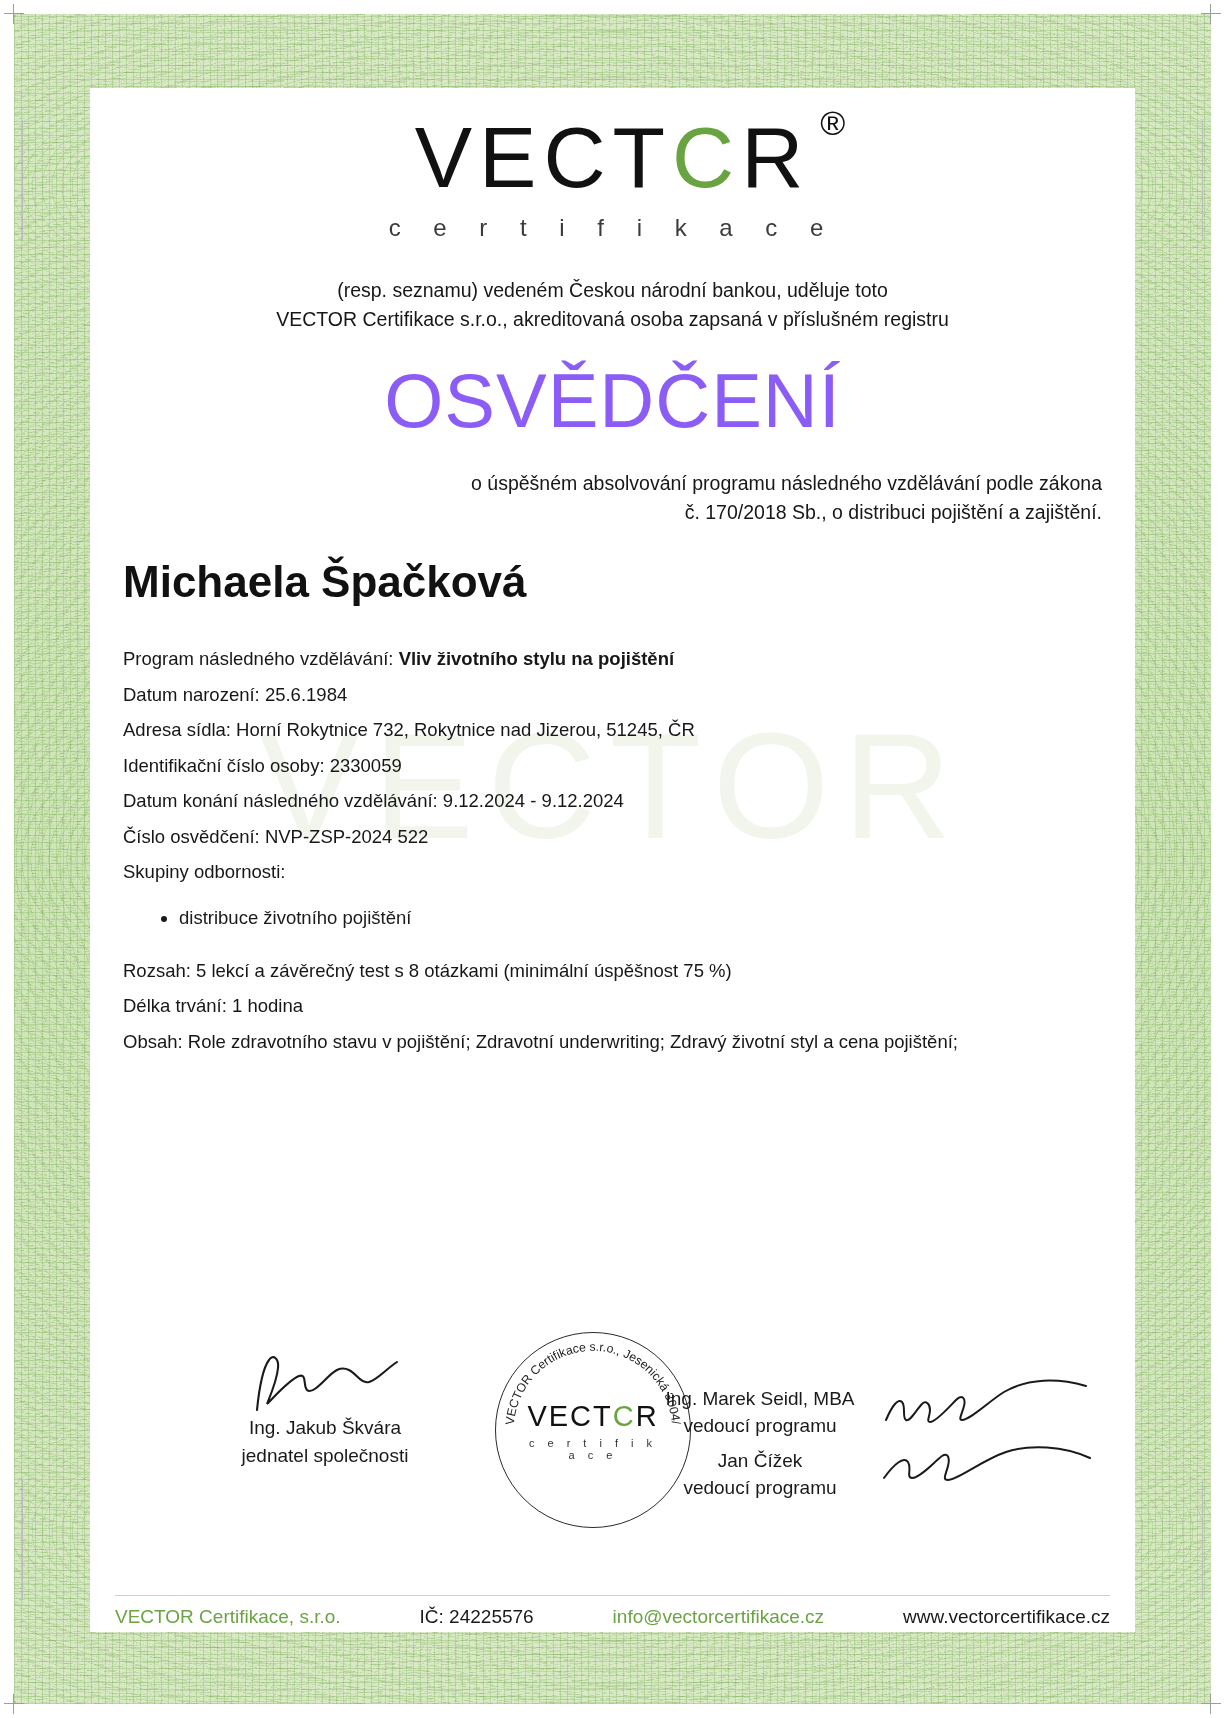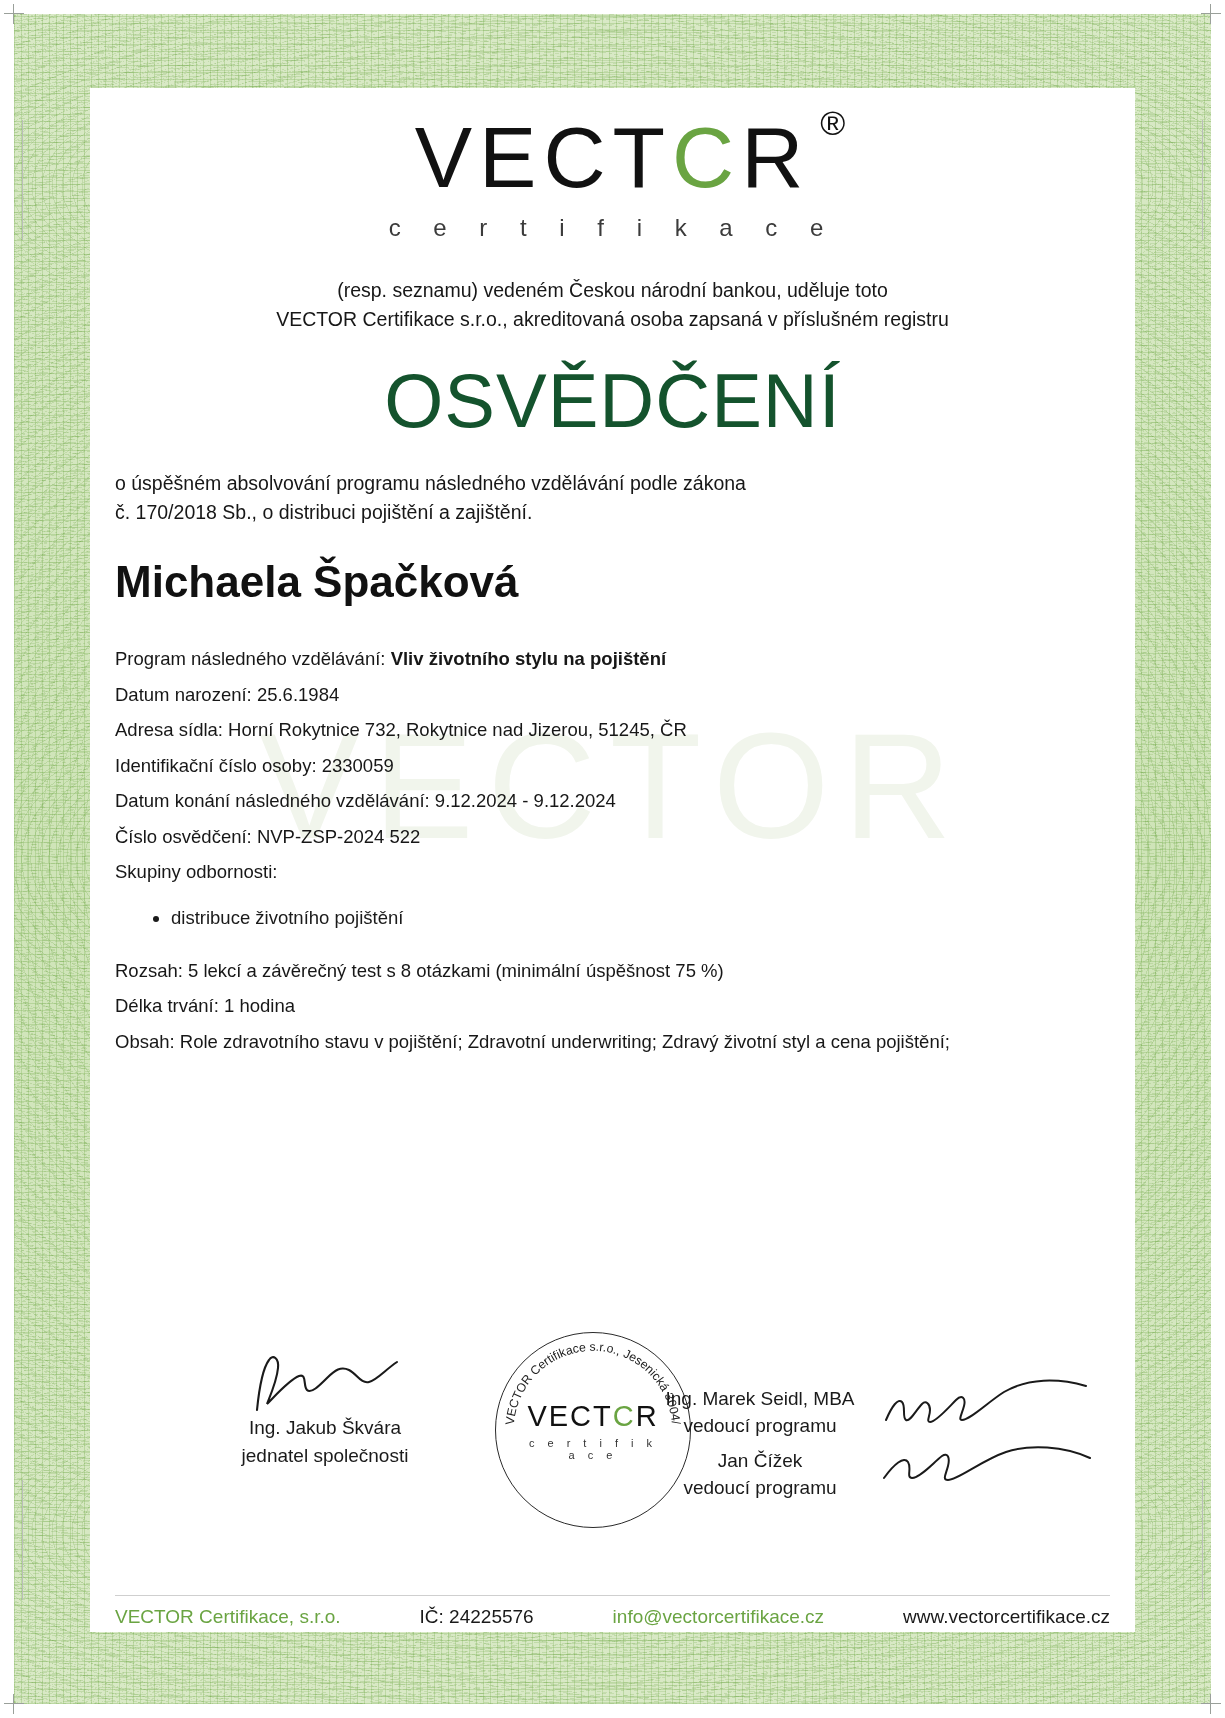--- a/index.html
+++ b/index.html
@@ -100,21 +100,21 @@
   }
 
   
   .content {
     position: absolute;
     left: 90px;
     top: 88px;
     right: 90px;
     bottom: 86px;
     z-index: 5;
-    padding: 0 25px;
+    padding: 0 33px;
     box-sizing: border-box;
   }
 
   
   .logo-wrap {
     text-align: center;
     padding-top: 26px;
   }
   .logo-main {
     font-size: 86px;
@@ -145,28 +145,28 @@
     text-align: center;
     font-size: 19.5px;
     line-height: 1.5;
     color: #171717;
   }
 
   .title {
     margin-top: 28px;
     text-align: center;
     font-size: 76px;
-    color: #14532d;
+    color: #8b5cf6;
     letter-spacing: 1px;
     line-height: 1;
   }
 
   .subtitle {
     margin-top: 30px;
-    text-align: left;
+    text-align: right;
     font-size: 19.5px;
     line-height: 1.5;
     color: #171717;
   }
 
   .person {
     margin-top: 30px;
     font-size: 44px;
     font-weight: bold;
     color: #111;

